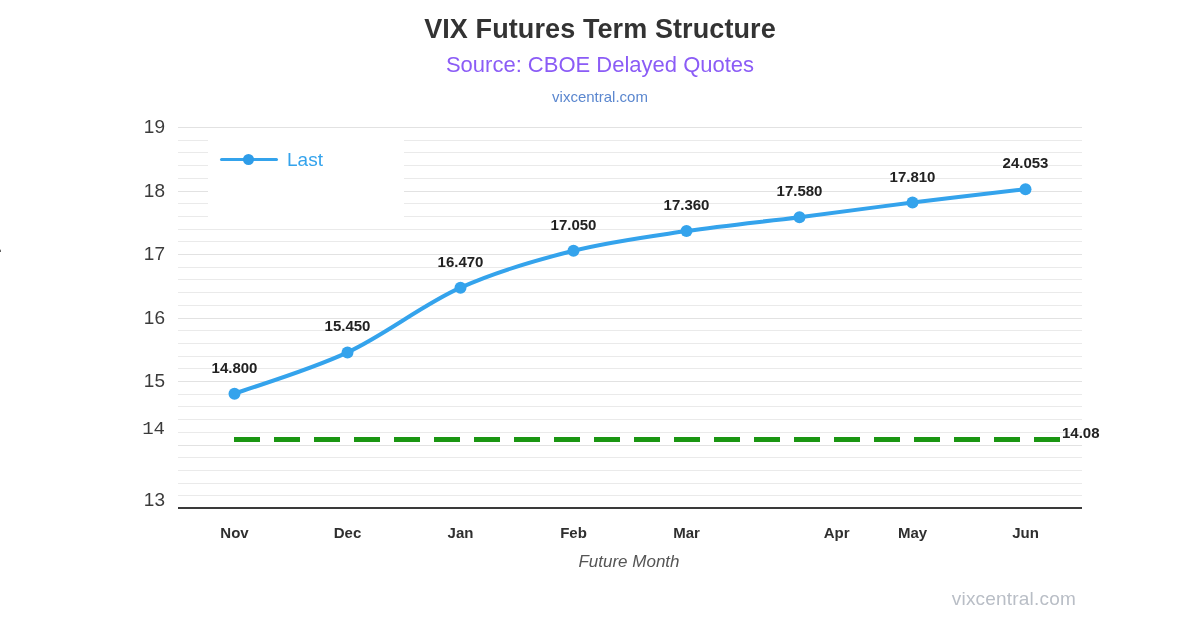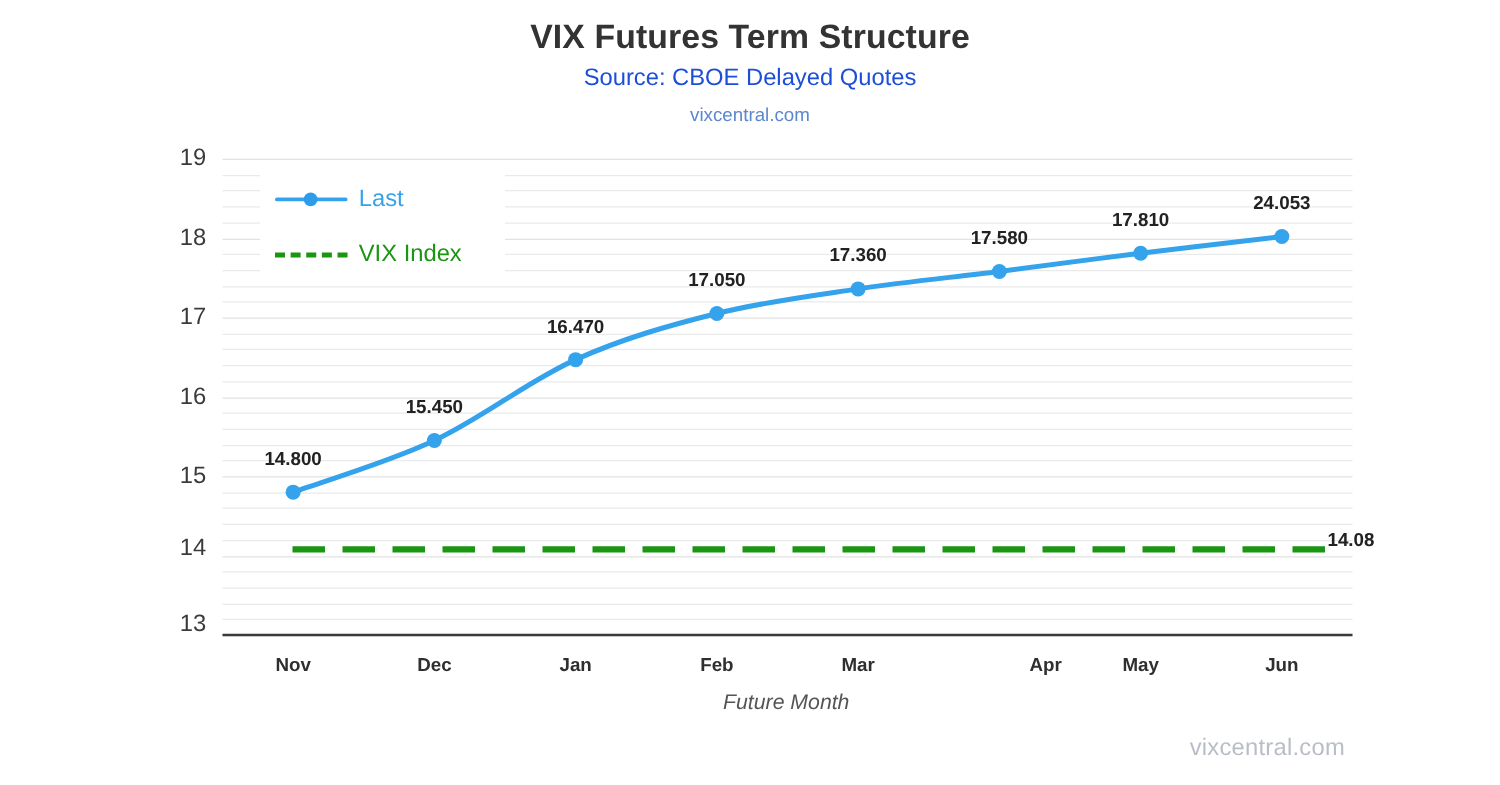--- a/index.html
+++ b/index.html
@@ -28,23 +28,23 @@
     margin: 0;
     padding-top: 14px;
     font-size: 27px;
     font-weight: bold;
     color: #333333;
     letter-spacing: 0.1px;
   }
   #chart-subtitle {
     margin: 0;
     padding-top: 7px;
-    font-size: 19px;
+    font-size: 22px;
     font-weight: normal;
-    color: #1d4ed8;
+    color: #8b5cf6;
   }
   #chart-source-link {
     display: inline-block;
     margin-top: 10px;
     font-size: 15px;
     color: #5b87cf;
     text-decoration: none;
     cursor: pointer;
   }
 
@@ -234,21 +234,21 @@
 <body>
 
 <div id="chart-header">
   <h1 id="chart-title">VIX Futures Term Structure</h1>
   <h2 id="chart-subtitle">Source: CBOE Delayed Quotes</h2>
   <a id="chart-source-link">vixcentral.com</a>
 </div>
 
 <div id="y-ticks">
     <div class="y-tick-label" style="top: 373px;">13</div>
-    <div class="y-tick-label" style="top: 312px;">14</div>
+    <div class="y-tick-label" style="top: 302px; font-family: Liberation Mono, monospace;">14</div>
     <div class="y-tick-label" style="top: 254px;">15</div>
     <div class="y-tick-label" style="top: 190.5px;">16</div>
     <div class="y-tick-label" style="top: 127px;">17</div>
     <div class="y-tick-label" style="top: 63.5px;">18</div>
     <div class="y-tick-label" style="top: 0px;">19</div>
   </div>
 <div id="y-axis-title">Volatility</div>
 
 <div id="plot-area">
   <div id="gridlines">
@@ -320,23 +320,17 @@
 <div id="x-axis-title"><span>Future Month</span></div>
 
 <div id="legend">
   <div class="legend-row" id="legend-row-last">
     <span class="legend-swatch">
       <span class="solid-line"></span>
         <span class="marker"></span>
     </span>
     <span class="legend-label" id="legend-label-last">Last</span>
   </div>
-  <div class="legend-row" id="legend-row-vix">
-    <span class="legend-swatch">
-      <span class="dashed-line"></span>
-    </span>
-    <span class="legend-label" id="legend-label-vix">VIX Index</span>
-  </div>
 </div>
 
 <div id="watermark">vixcentral.com</div>
 
 <div id="vix-index-label" style="left: 1062px; top: 432.42px;">14.08</div>
 
 </body></html>

